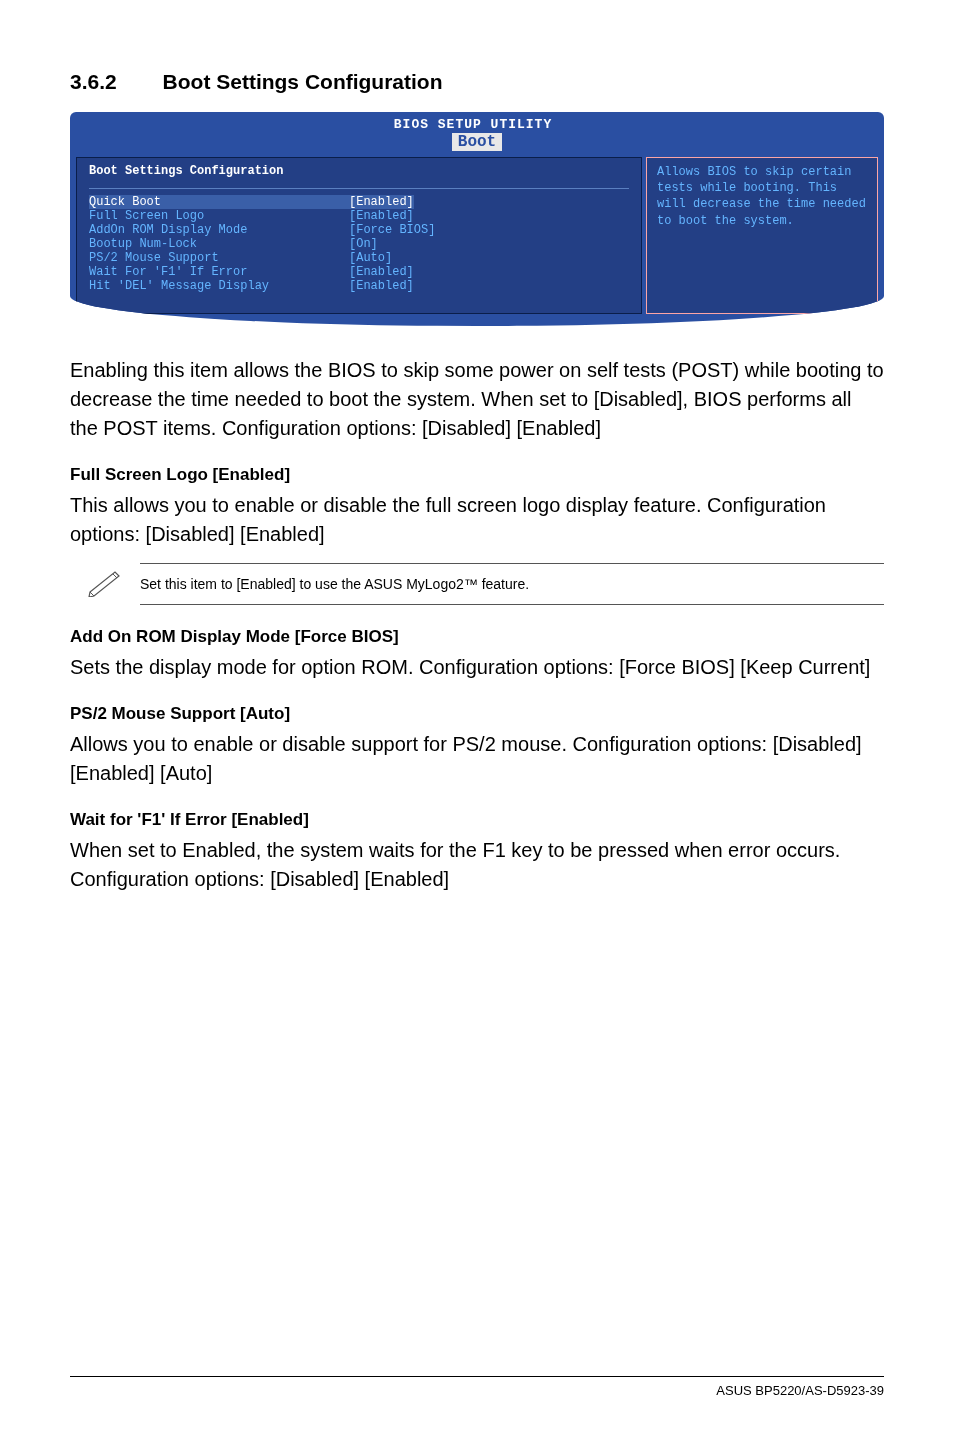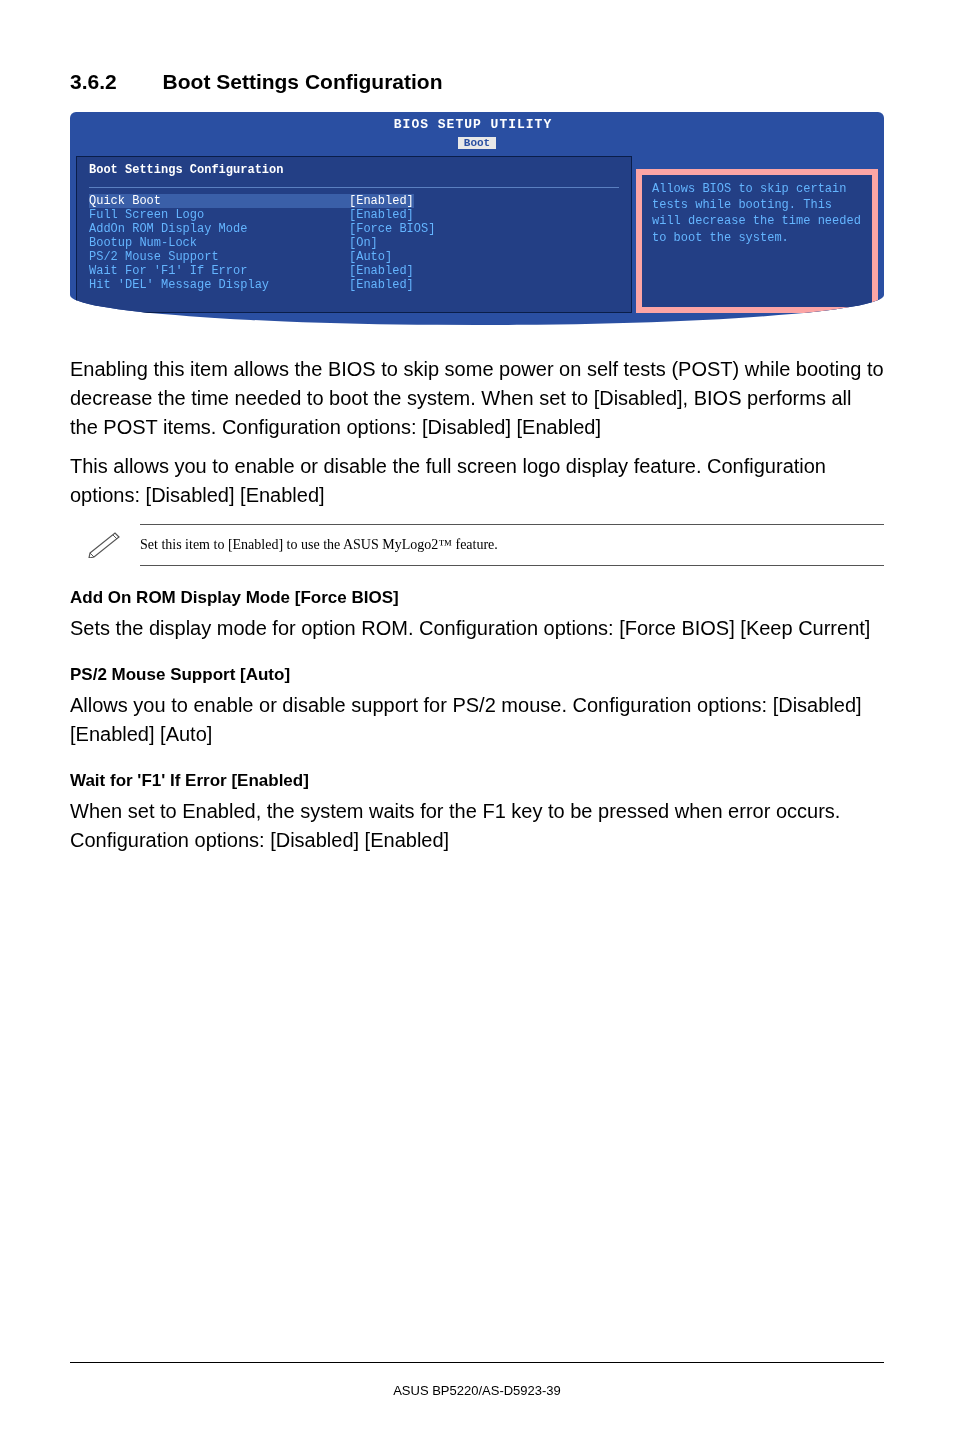--- a/index.html
+++ b/index.html
@@ -52,21 +52,21 @@
     background: #2a4fa2;
     text-align: center;
     padding-bottom: 2px;
   }
   .bios-tab {
     display: inline-block;
     background: #e8e8e8;
     color: #2a4fa2;
     font-family: "Courier New", monospace;
     font-weight: bold;
-    font-size: 11px;
+    font-size: 16px;
     padding: 0 6px;
   }
   .bios-body {
     display: flex;
     background: #2a4fa2;
     border-bottom-left-radius: 50% 30px;
     border-bottom-right-radius: 50% 30px;
     overflow: hidden;
     padding-bottom: 12px;
   }
@@ -103,22 +103,22 @@
     color: #64b5ff;
   }
   .bios-row.highlight .bios-label,
   .bios-row.highlight .bios-value {
     color: #fff;
     background: #3a5fa8;
   }
   .bios-right {
     width: 210px;
     background: #233f85;
-    margin: 17px 6px 0 4px;
-    border: 6px solid #fca5a5;
+    margin: 4px 6px 0 4px;
+    border: 1px solid #fca5a5;
     padding: 6px 10px 20px 10px;
     font-family: "Courier New", monospace;
     font-size: 12px;
     color: #64b5ff;
     line-height: 1.35;
   }
   
   h3.sub {
     font-size: 17px;
     font-weight: bold;
@@ -127,21 +127,20 @@
   p.body {
     font-size: 20px;
     line-height: 1.45;
     margin: 0 0 10px 0;
   }
   
   .note-row {
     display: flex;
     align-items: center;
     margin: 14px 0 10px 0;
-    font-family: Liberation Serif, serif;
   }
   .note-icon {
     width: 70px;
     text-align: center;
   }
   .note-icon svg {
     width: 40px;
     height: 30px;
   }
   .note-content {
@@ -151,24 +150,24 @@
     padding: 12px 0;
     font-size: 14px;
   }
   
   .footer {
     position: absolute;
     bottom: 40px;
     left: 70px;
     right: 70px;
     border-top: 1px solid #000;
-    padding-top: 20px;
+    padding-top: 6px;
     font-size: 13px;
     display: flex;
-    justify-content: center;
+    justify-content: flex-end;
   }
 </style>
 </head>
 <body>
 
 <div class="page">
 
   <h2 class="main-heading">
     <span class="section-num">3.6.2</span>
     <span class="section-title">Boot Settings Configuration</span>
@@ -215,20 +214,21 @@
         </div>
       </div>
       <div class="bios-right">
         <span>Allows BIOS to skip certain tests while booting. This will decrease the time needed to boot the system.</span>
       </div>
     </div>
   </div>
 
   <p class="body">Enabling this item allows the BIOS to skip some power on self tests (POST) while booting to decrease the time needed to boot the system. When set to [Disabled], BIOS performs all the POST items. Configuration options: [Disabled] [Enabled]</p>
 
+  <h3 class="sub">Full Screen Logo [Enabled]</h3>
   <p class="body">This allows you to enable or disable the full screen logo display feature. Configuration options: [Disabled] [Enabled]</p>
 
   <div class="note-row">
     <div class="note-icon">
       <svg viewBox="0 0 40 30">
         <path d="M5 25 L30 5 L34 9 L9 29 L4 30 Z" fill="none" stroke="#555" stroke-width="1.2"></path>
         <path d="M28 7 L32 11" fill="none" stroke="#555" stroke-width="1"></path>
         <path d="M5 25 L9 29" fill="none" stroke="#555" stroke-width="1"></path>
       </svg>
     </div>

